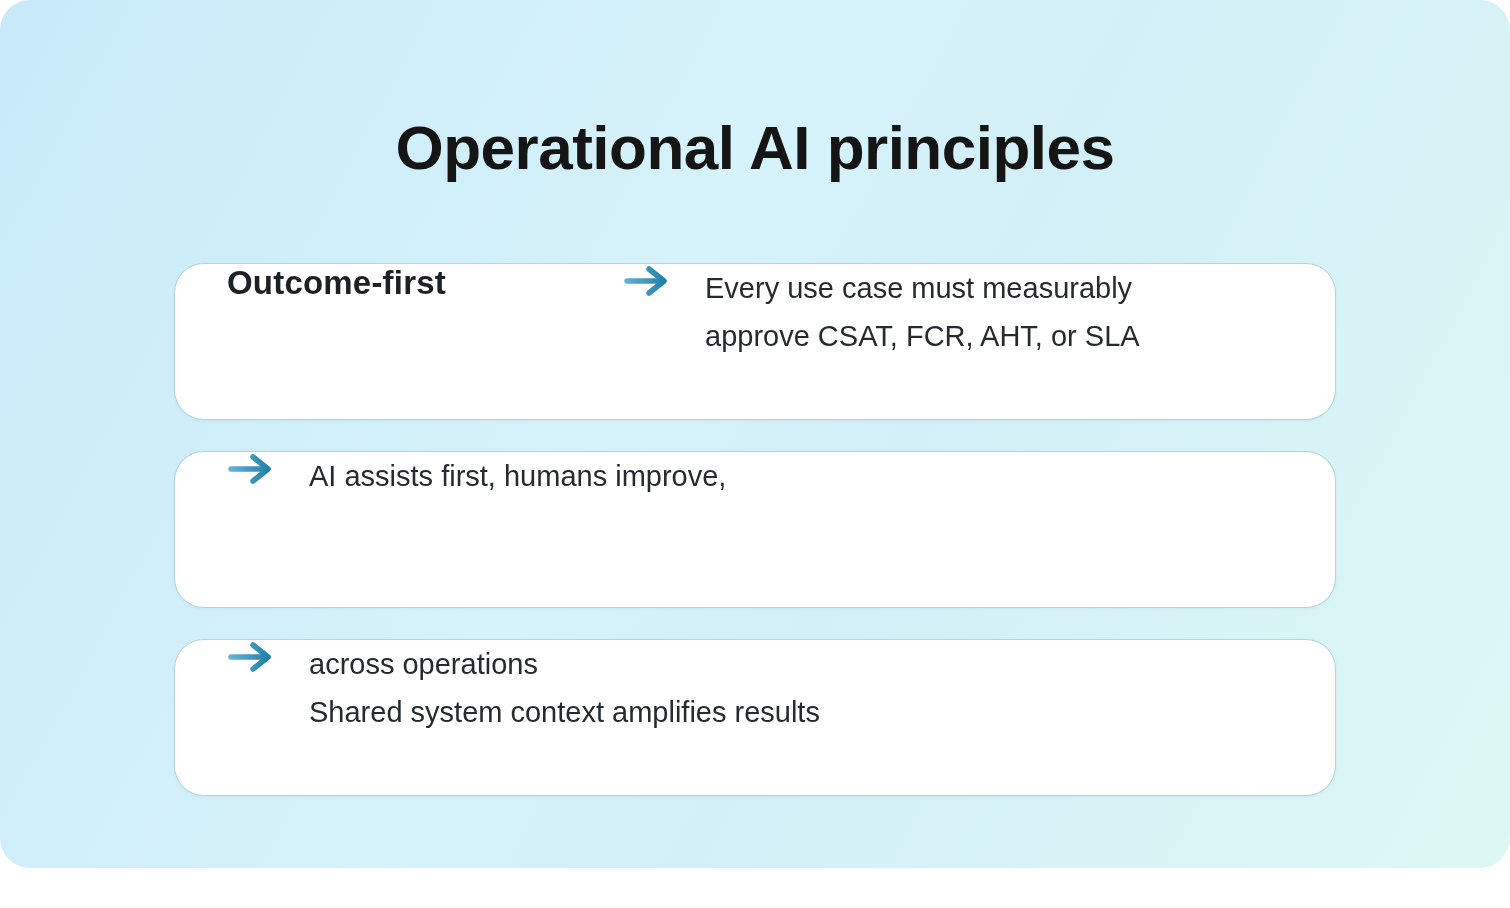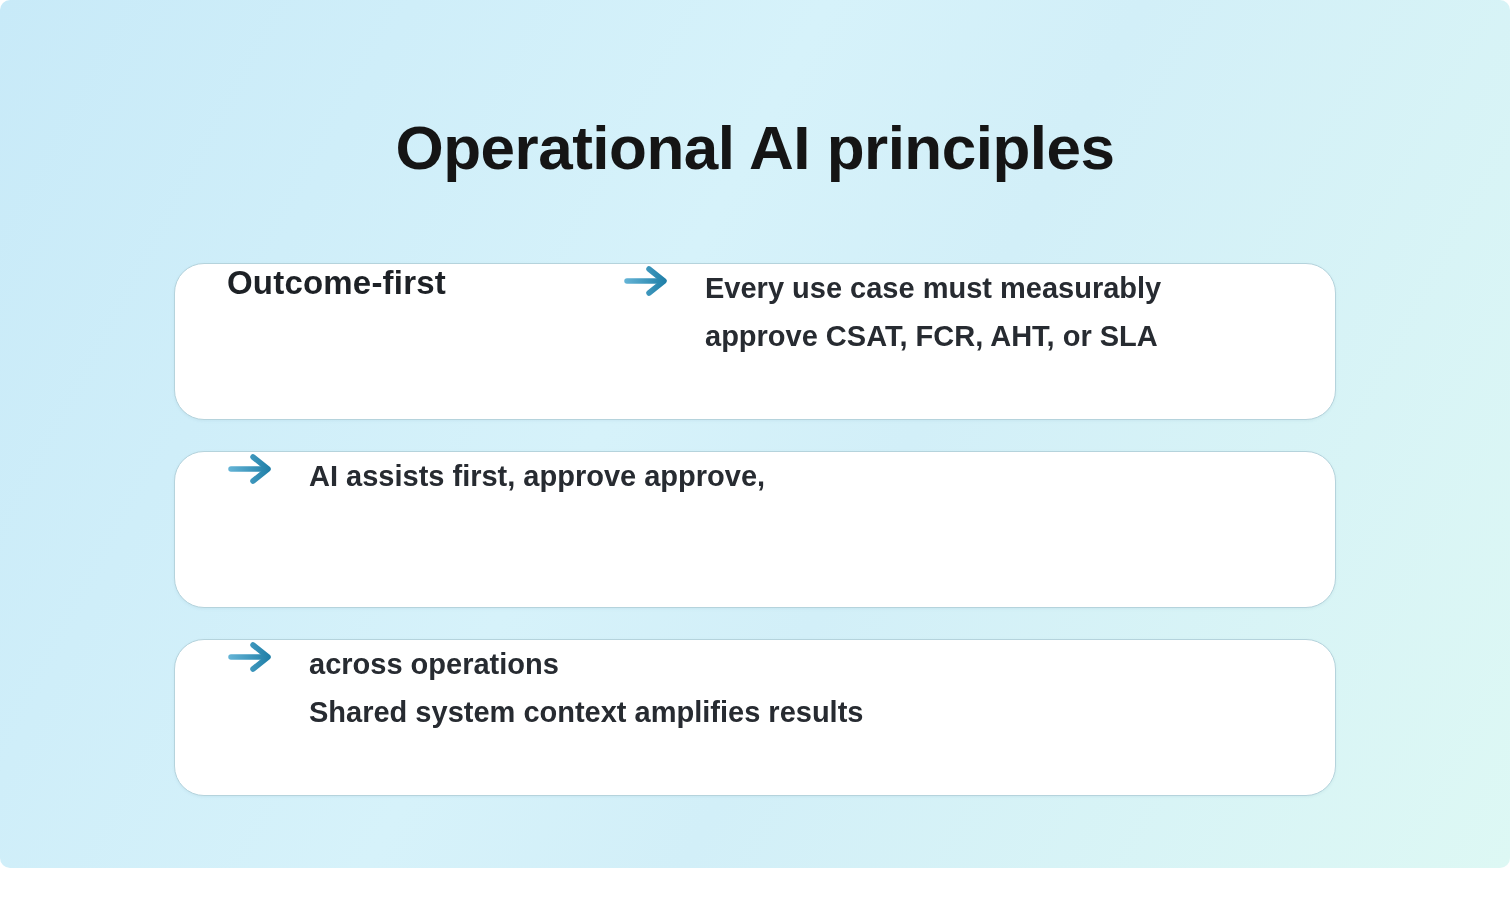--- a/index.html
+++ b/index.html
@@ -18,21 +18,21 @@
   html, body {
     width: 1510px;
     height: 908px;
     background: #ffffff;
     font-family: "Liberation Sans", "DejaVu Sans", sans-serif;
     overflow: hidden;
   }
   .canvas {
     width: 1510px;
     height: 868px;
-    border-radius: 10px;
+    border-radius: 30px;
     background: linear-gradient(118deg,
       var(--background-start) 0%,
       var(--background-mid) 42%,
       #d2eff8 58%,
       var(--background-end) 100%);
     overflow: hidden;
   }
   .title {
     padding-top: 112px;
     text-align: center;
@@ -71,21 +71,21 @@
     display: flex;
     align-items: center;
   }
   .card-arrow svg { display: block; }
   .arrow-grad-start { stop-color: var(--arrow-color-start); }
   .arrow-grad-end   { stop-color: var(--arrow-color-end); }
   .card-desc {
     flex: 1;
     font-size: 29px;
     line-height: 48px;
-    font-weight: 700;
+    font-weight: 400;
     color: var(--description-color);
   }
   .desc-line { display: block; }
 </style>
 </head>
 <body>
 
 <div class="canvas">
 
   <h1 class="title">Operational AI principles</h1>
@@ -113,21 +113,21 @@
     </div>
 
     <div class="card">
       <div class="card-arrow">
         <svg width="46" height="34" viewBox="0 0 46 34" fill="none" xmlns="http://www.w3.org/2000/svg">
           <line x1="4" y1="17" x2="37" y2="17" stroke="url(#arrowGrad)" stroke-width="5.5" stroke-linecap="round"></line>
           <polyline points="26,5 41,17 26,29" stroke="url(#arrowGrad)" stroke-width="5.5" stroke-linecap="round" stroke-linejoin="round" fill="none"></polyline>
         </svg>
       </div>
       <div class="card-desc">
-        <span class="desc-line">AI assists first, approve approve,</span>
+        <span class="desc-line">AI assists first, humans improve,</span>
       </div>
     </div>
 
     <div class="card">
       <div class="card-arrow">
         <svg width="46" height="34" viewBox="0 0 46 34" fill="none" xmlns="http://www.w3.org/2000/svg">
           <line x1="4" y1="17" x2="37" y2="17" stroke="url(#arrowGrad)" stroke-width="5.5" stroke-linecap="round"></line>
           <polyline points="26,5 41,17 26,29" stroke="url(#arrowGrad)" stroke-width="5.5" stroke-linecap="round" stroke-linejoin="round" fill="none"></polyline>
         </svg>
       </div>

